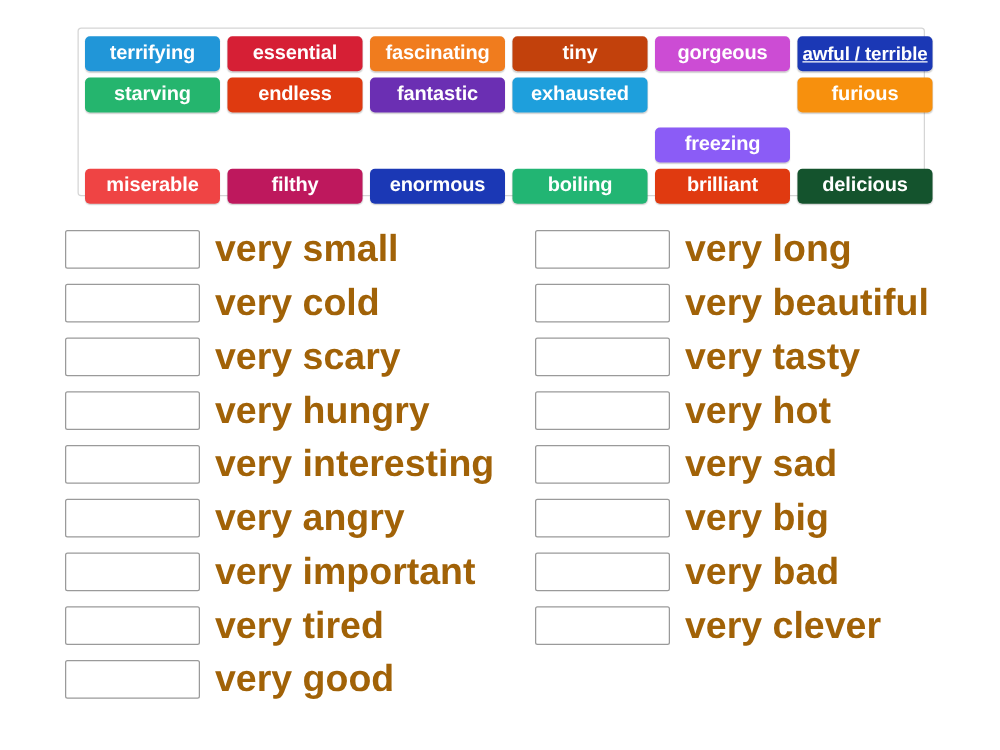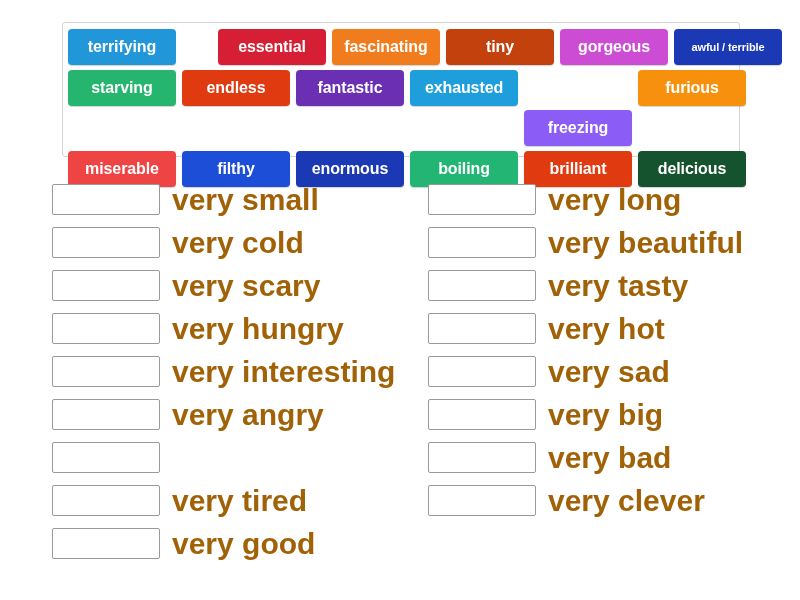--- a/index.html
+++ b/index.html
@@ -32,40 +32,40 @@
     display: flex;
     justify-content: flex-start;
     gap: 6px;
     margin-bottom: 5px;
   }
   .bank-row:last-child { margin-bottom: 0; }
 
   .tile {
     flex: 0 0 auto;
     width: 108px;
-    height: 36px;
+    height: 28px;
     border-radius: 4px;
     display: flex;
     align-items: center;
     justify-content: center;
     color: #ffffff;
     font-size: 16px;
     font-weight: bold;
     letter-spacing: -0.1px;
     box-sizing: border-box;
     text-align: center;
     line-height: 1;
     box-shadow: 0 1px 1px rgba(0,0,0,0.18);
     user-select: none;
     cursor: pointer;
     padding: 3px 2px;
     overflow: hidden;
     white-space: nowrap;
   }
-  .tile.small-text { font-size: 11px; }
+  .tile.small-text { font-size: 15px; text-decoration: underline; }
 
   
   #answers {
     position: absolute;
     left: 0;
     top: 178px;
     width: 800px;
   }
   .answer-columns {
     display: flex;
@@ -99,37 +99,37 @@
     white-space: nowrap;
     font-weight: bold;
   }
 </style>
 </head>
 <body>
 
 <div id="word-bank">
   <div class="bank-row">
     <div class="tile" style="background-color: rgb(33, 150, 216);">terrifying</div>
-    <div class="tile" style="background-color: rgb(214, 31, 53); margin-left: 36px;">essential</div>
+    <div class="tile" style="background-color: rgb(214, 31, 53);">essential</div>
     <div class="tile" style="background-color: rgb(240, 124, 30);">fascinating</div>
     <div class="tile" style="background-color: #c2410c;">tiny</div>
     <div class="tile" style="background-color: rgb(204, 76, 212);">gorgeous</div>
     <div class="tile small-text" style="background-color: rgb(27, 56, 181);">awful / terrible</div>
   </div>
   <div class="bank-row">
     <div class="tile" style="background-color: rgb(37, 181, 110);">starving</div>
     <div class="tile" style="background-color: rgb(223, 58, 16);">endless</div>
     <div class="tile" style="background-color: rgb(107, 47, 179);">fantastic</div>
     <div class="tile" style="background-color: rgb(30, 159, 220);">exhausted</div>
     <div class="tile" style="background-color: #8b5cf6; margin-top: 40px;">freezing</div>
     <div class="tile" style="background-color: rgb(247, 144, 13);">furious</div>
   </div>
   <div class="bank-row">
     <div class="tile" style="background-color: #ef4444;">miserable</div>
-    <div class="tile" style="background-color: #1d4ed8;">filthy</div>
+    <div class="tile" style="background-color: #be185d;">filthy</div>
     <div class="tile" style="background-color: rgb(27, 56, 181);">enormous</div>
     <div class="tile" style="background-color: rgb(34, 181, 115);">boiling</div>
     <div class="tile" style="background-color: rgb(224, 58, 16);">brilliant</div>
     <div class="tile" style="background-color: #14532d;">delicious</div>
   </div>
 </div>
 
 <div id="answers">
   <div class="answer-columns">
 
@@ -153,20 +153,21 @@
       <div class="answer-row">
         <div class="drop-box"></div>
         <div class="answer-label">very interesting</div>
       </div>
       <div class="answer-row">
         <div class="drop-box"></div>
         <div class="answer-label">very angry</div>
       </div>
       <div class="answer-row">
         <div class="drop-box"></div>
+        <div class="answer-label">very important</div>
       </div>
       <div class="answer-row">
         <div class="drop-box"></div>
         <div class="answer-label">very tired</div>
       </div>
       <div class="answer-row">
         <div class="drop-box"></div>
         <div class="answer-label">very good</div>
       </div>
     </div>

